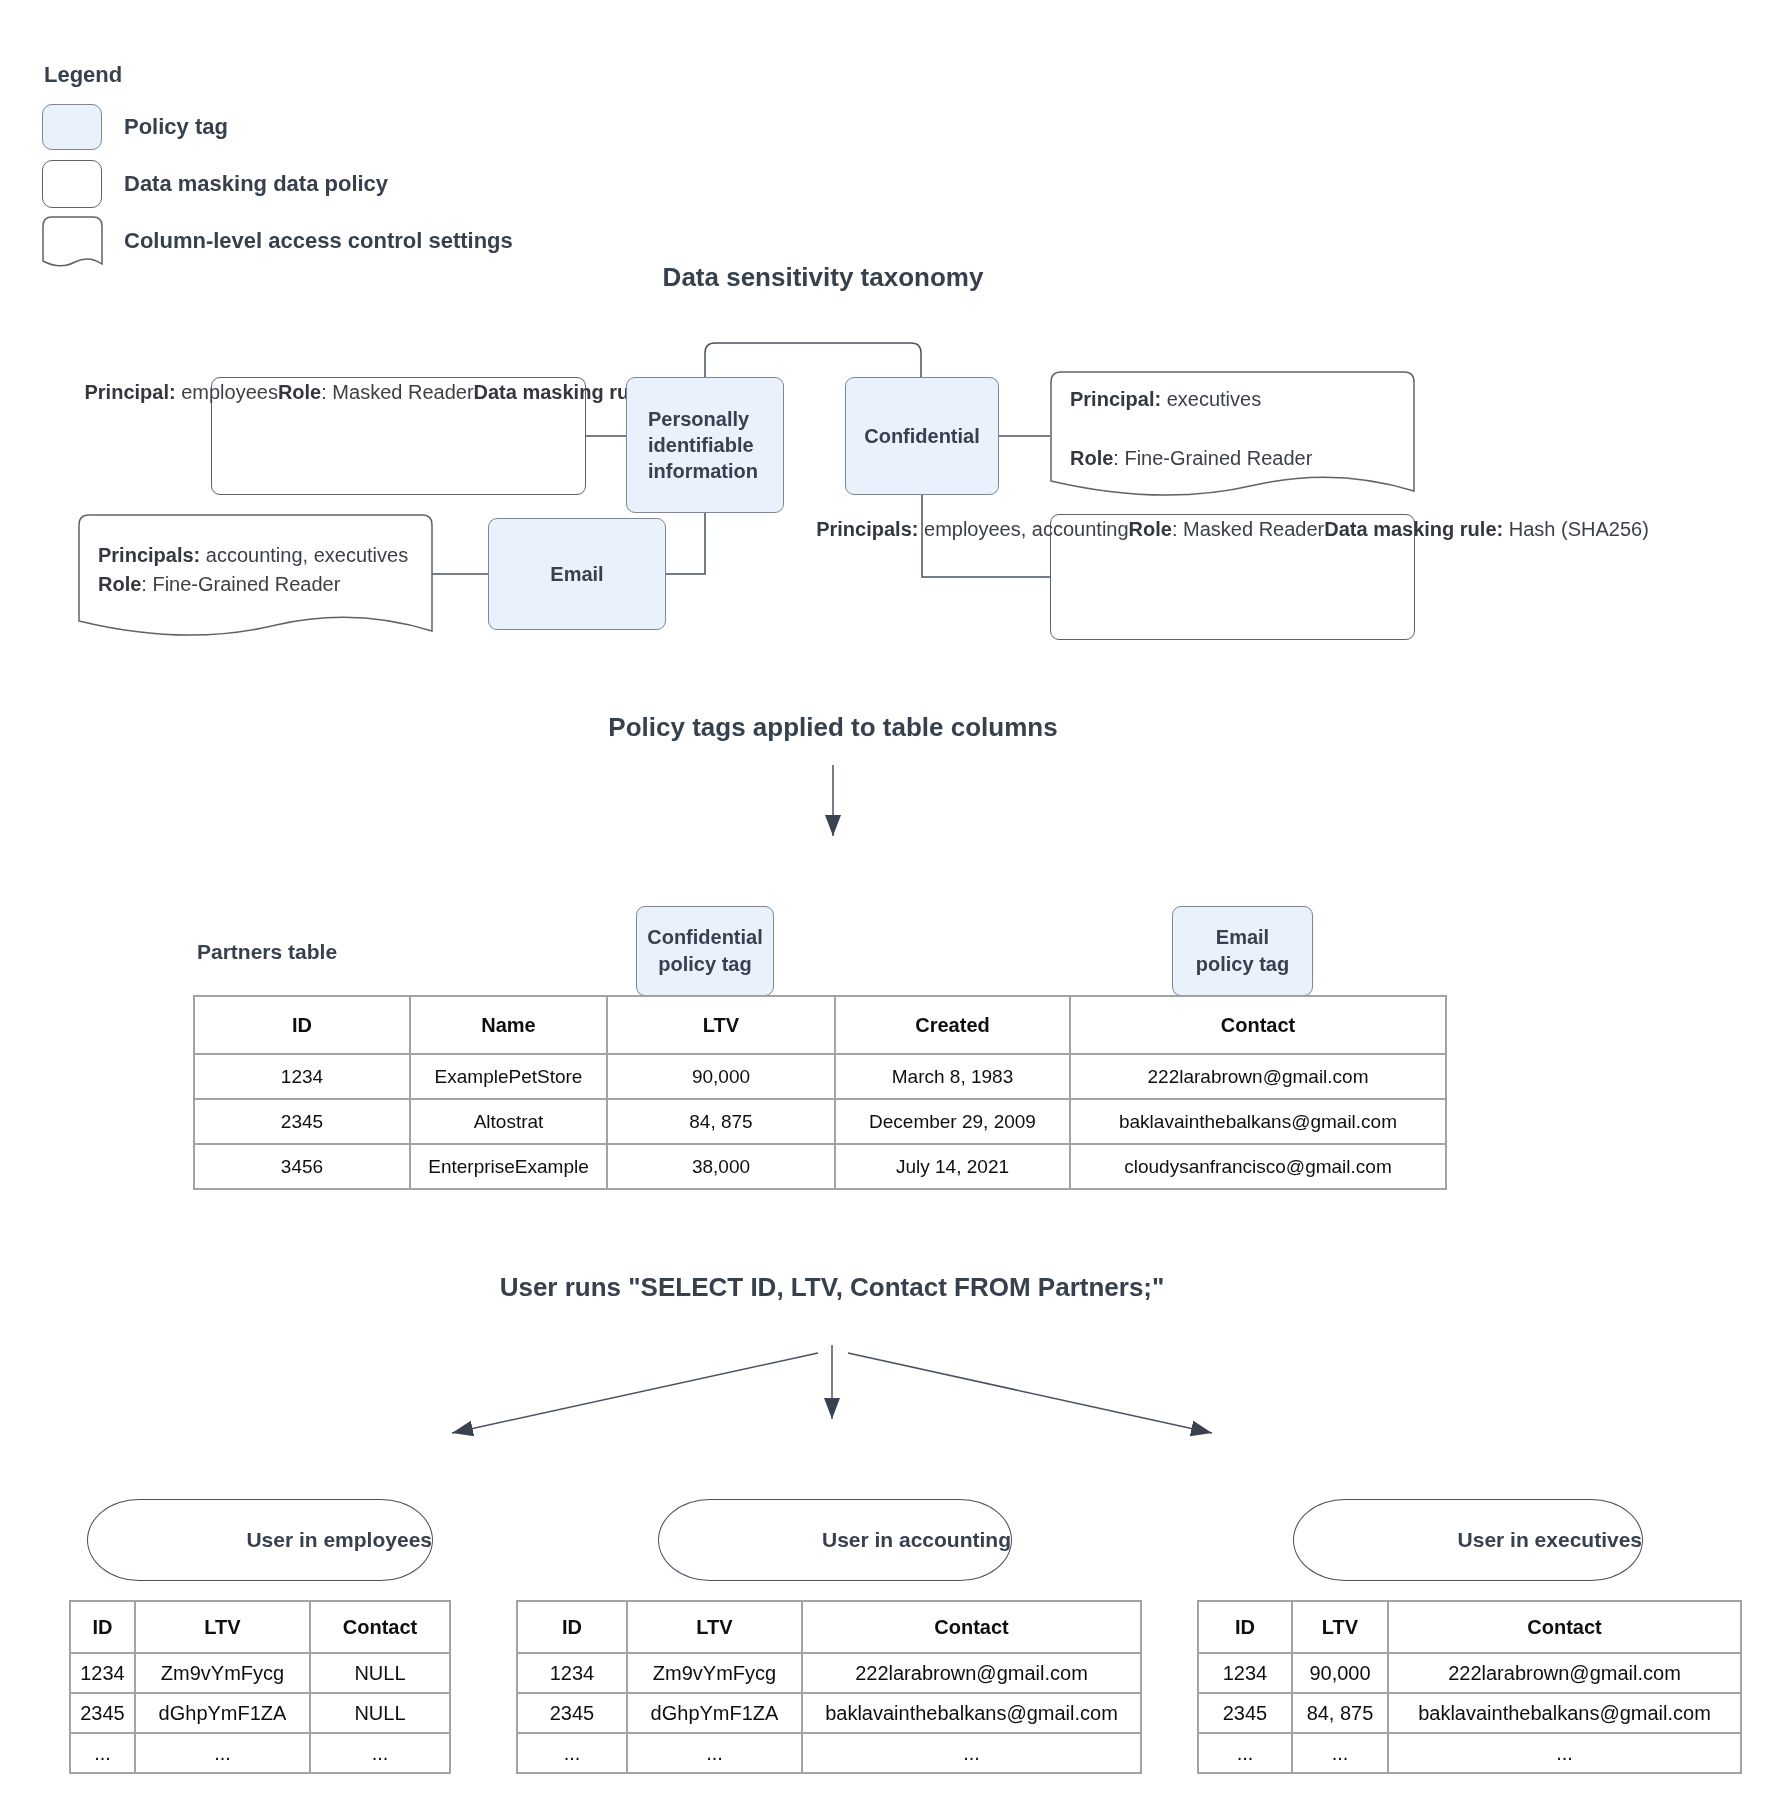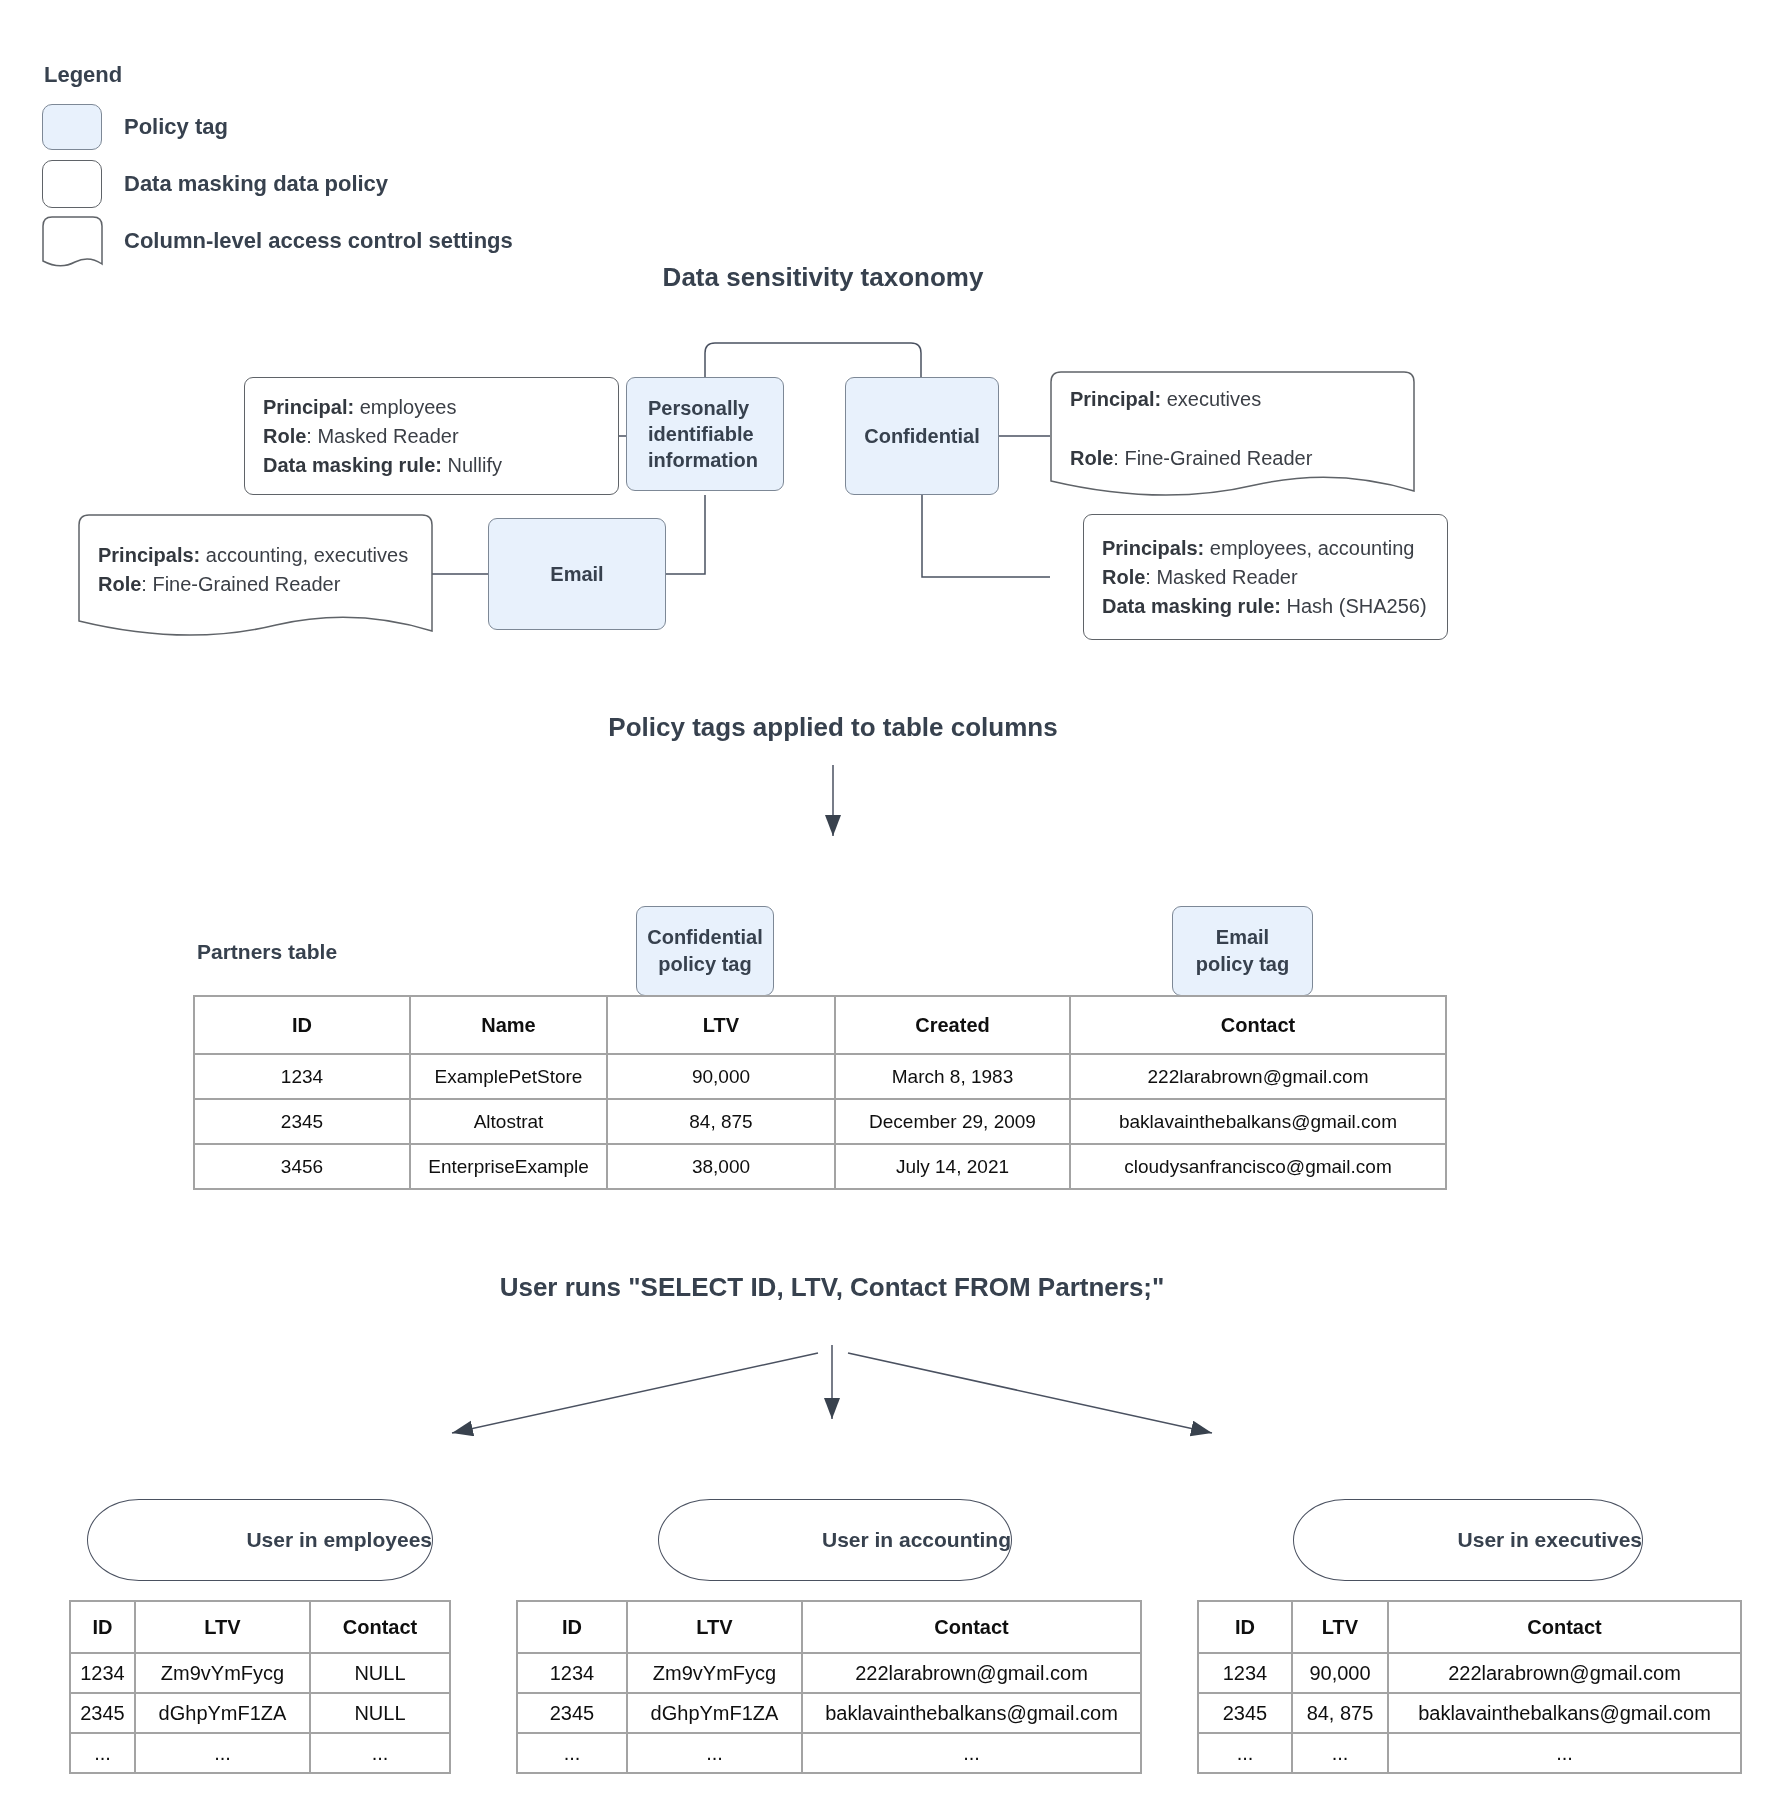--- a/index.html
+++ b/index.html
@@ -4,21 +4,21 @@
 <style>
   html,body{margin:0;padding:0;background:#fff;}
   #canvas{position:relative;width:1778px;height:1812px;background:#fff;
     font-family:"Liberation Sans",sans-serif;color:#37414e;overflow:hidden;}
   .abs{position:absolute;}
   .title{font-weight:bold;font-size:26px;color:#37414e;text-align:center;}
   .node{box-sizing:border-box;border:1.5px solid #7d8896;border-radius:9px;background:#e8f1fc;
         display:flex;align-items:center;font-weight:bold;font-size:20px;color:#37414e;line-height:1.3;}
   .node.center{justify-content:center;text-align:center;}
   .whitebox{box-sizing:border-box;border:1.5px solid #5f6368;border-radius:9px;background:#fff;
-        display:flex;flex-direction:column;justify-content:center;padding:0 18px;margin-left:33px;}
+        display:flex;justify-content:center;padding:0 18px;}
   .docbox{box-sizing:border-box;display:flex;flex-direction:column;justify-content:center;padding:0 20px;}
   .pline{font-size:20px;color:#3b3f46;line-height:29px;white-space:nowrap;}
   .pline b{color:#33383f;}
   .tag{box-sizing:border-box;border:1.5px solid #7d8896;border-radius:9px;background:#e8f1fc;
        display:flex;flex-direction:column;justify-content:center;text-align:center;
        font-weight:bold;font-size:20px;color:#37414e;line-height:27px;}
   .oval{box-sizing:border-box;border:1.5px solid #4a5160;border-radius:52px/41px;background:#fff;
         display:flex;align-items:center;justify-content:flex-end;font-weight:bold;font-size:21px;color:#37414e;}
   table.grid{border-collapse:collapse;table-layout:fixed;background:#fff;}
   table.grid th,table.grid td{border:2px solid #a3a3a3;text-align:center;overflow:hidden;
@@ -70,21 +70,21 @@
   <div class="abs legend-label" style="left:124px;top:228px;">Column-level access control settings</div>
 
   <div class="abs title" style="left:323px;top:262px;width:1000px;">Data sensitivity taxonomy</div>
 
   <div class="abs whitebox" style="left:211px;top:377px;width:375px;height:118px;">
     <div class="pline"><b>Principal:</b><span> employees</span></div>
     <div class="pline"><b>Role</b><span>: Masked Reader</span></div>
     <div class="pline"><b>Data masking rule:</b><span> Nullify</span></div>
   </div>
 
-  <div class="abs node" style="left:626px;top:377px;width:158px;height:114px;padding:0 11px 0 21px;">
+  <div class="abs node" style="left:626px;top:377px;width:158px;height:136px;padding:0 11px 0 21px;">
     <span>Personally identifiable information</span>
   </div>
 
   <div class="abs node center" style="left:845px;top:377px;width:154px;height:118px;">
     <span>Confidential</span>
   </div>
 
   <svg class="abs" style="left:1050px;top:371px;" width="366" height="145" viewBox="0 0 366 145">
     <path d="M 11 1 H 354 Q 364 1 364 11 V 120 Q 285 96 205 114 Q 112 136 1 110 V 11 Q 1 1 11 1 Z" fill="#fff" stroke="#5f6368" stroke-width="1.5"></path>
   </svg>

